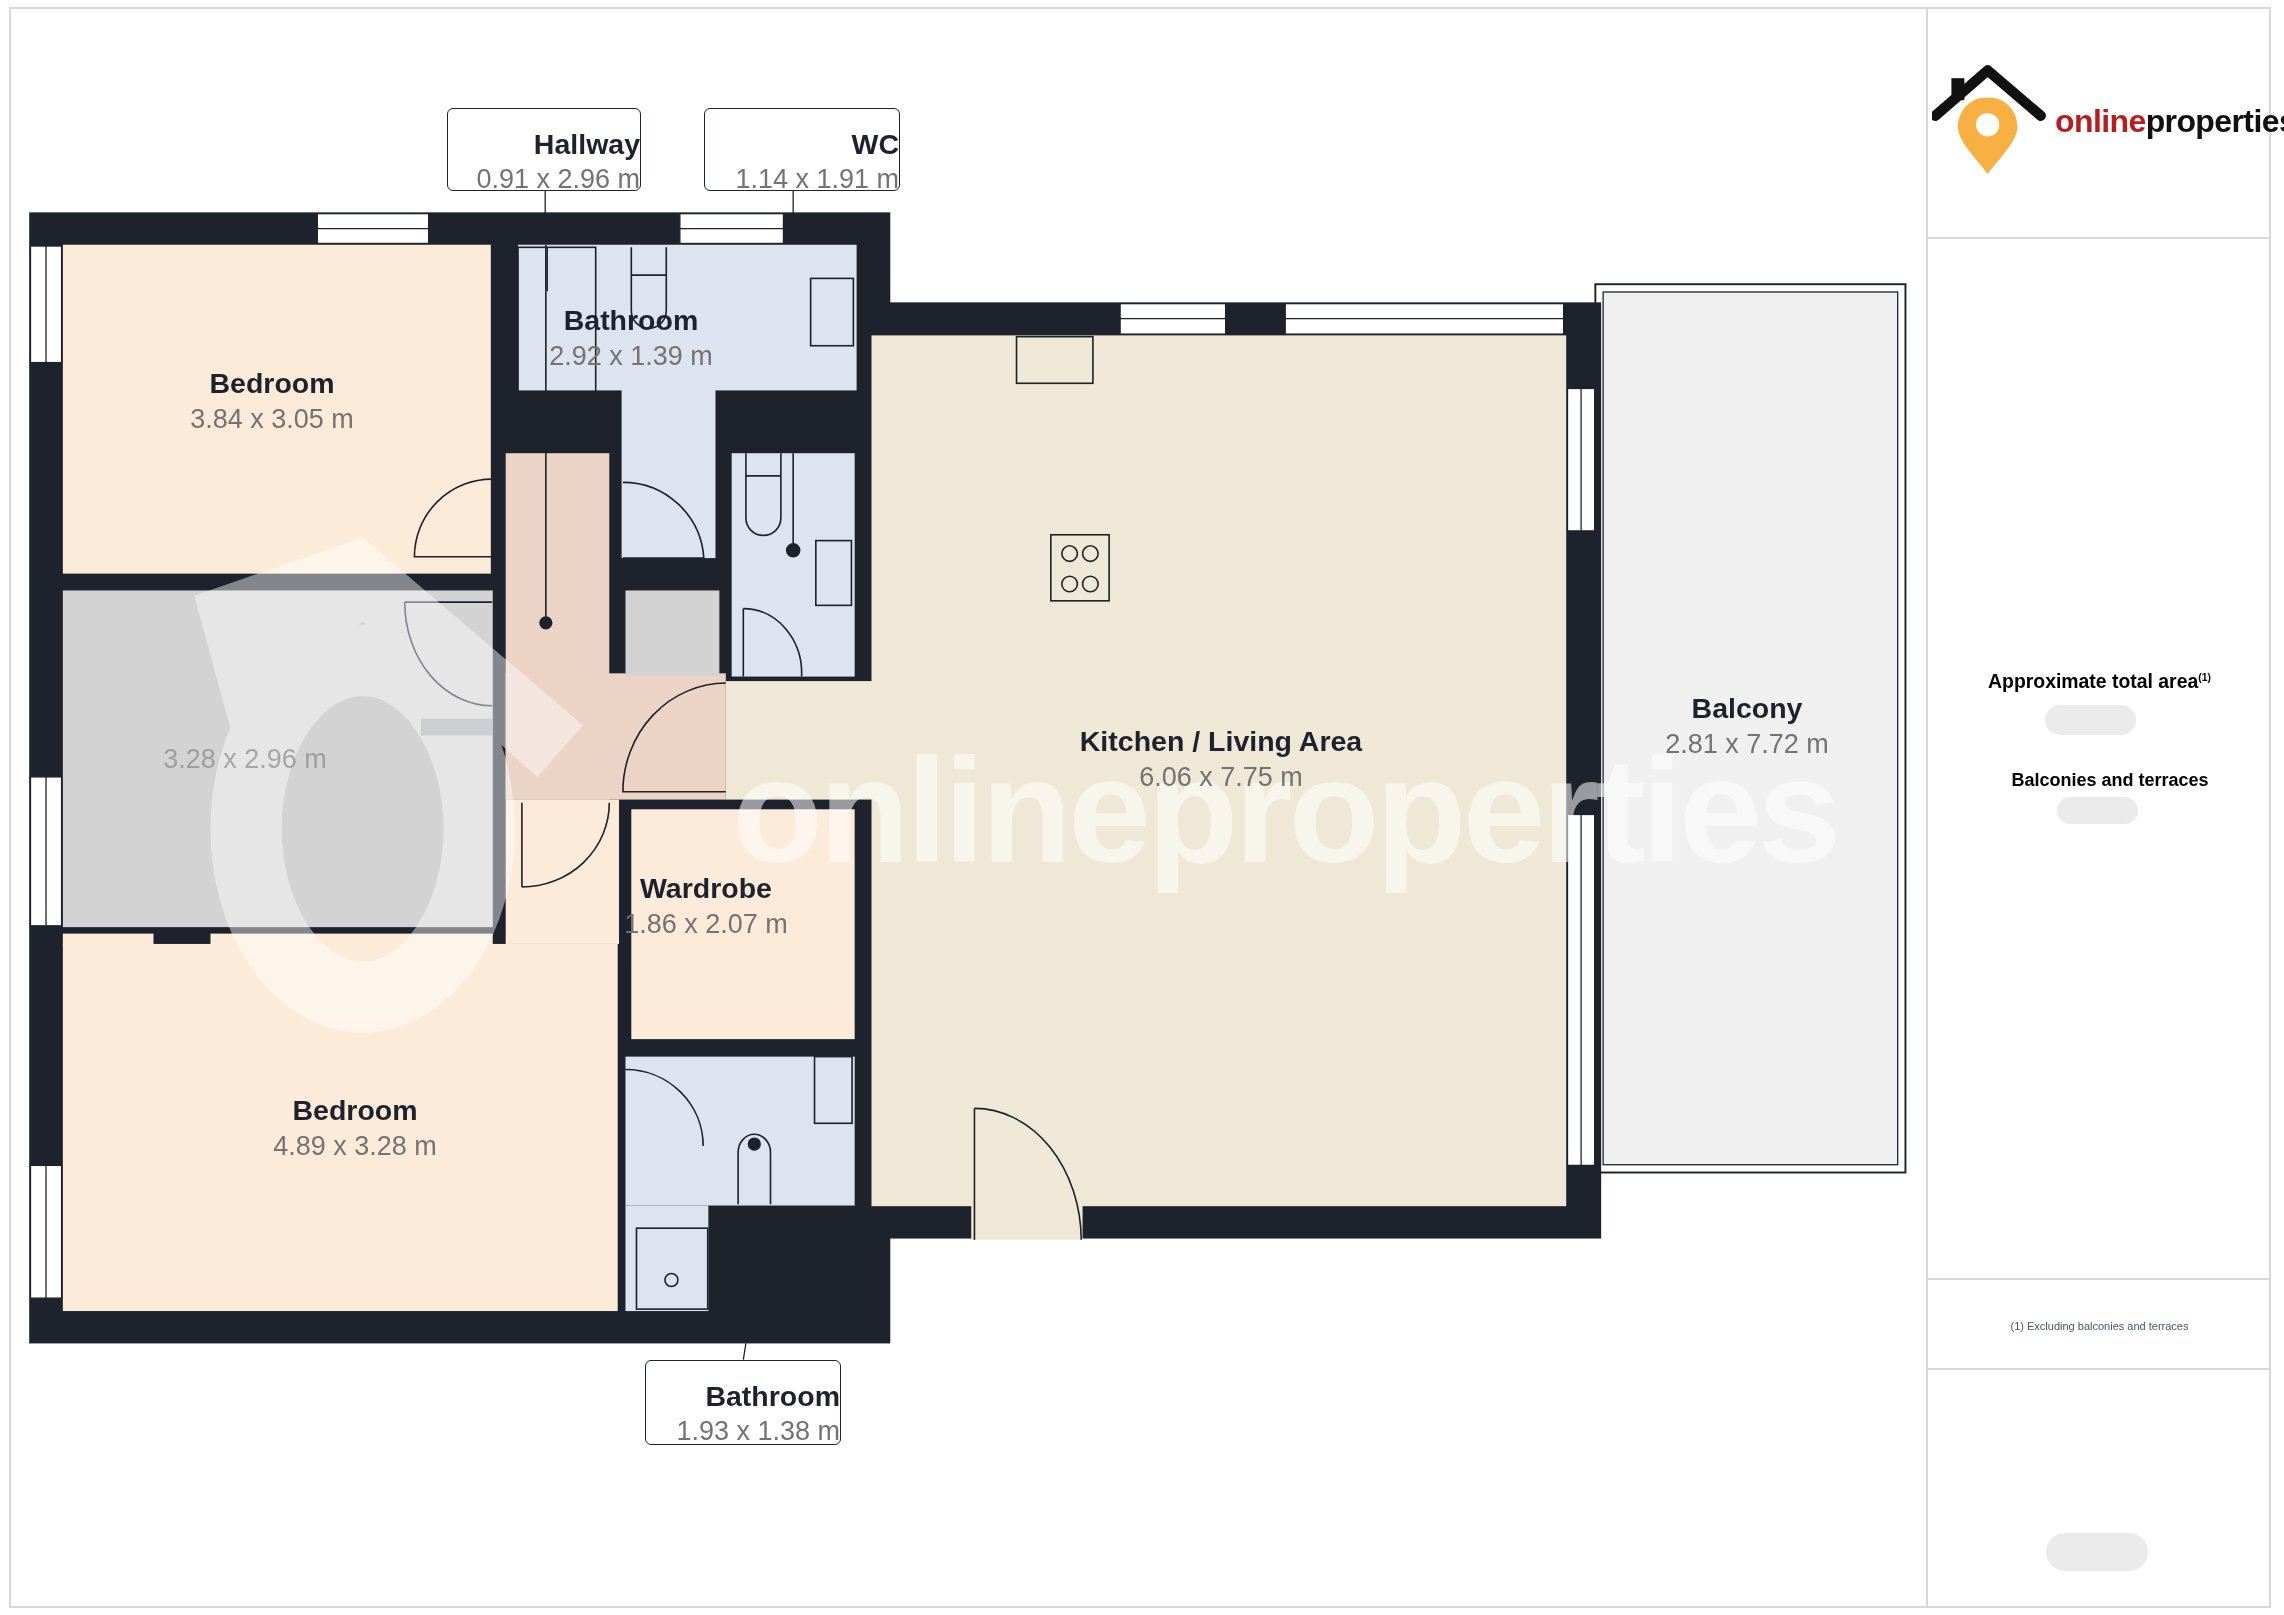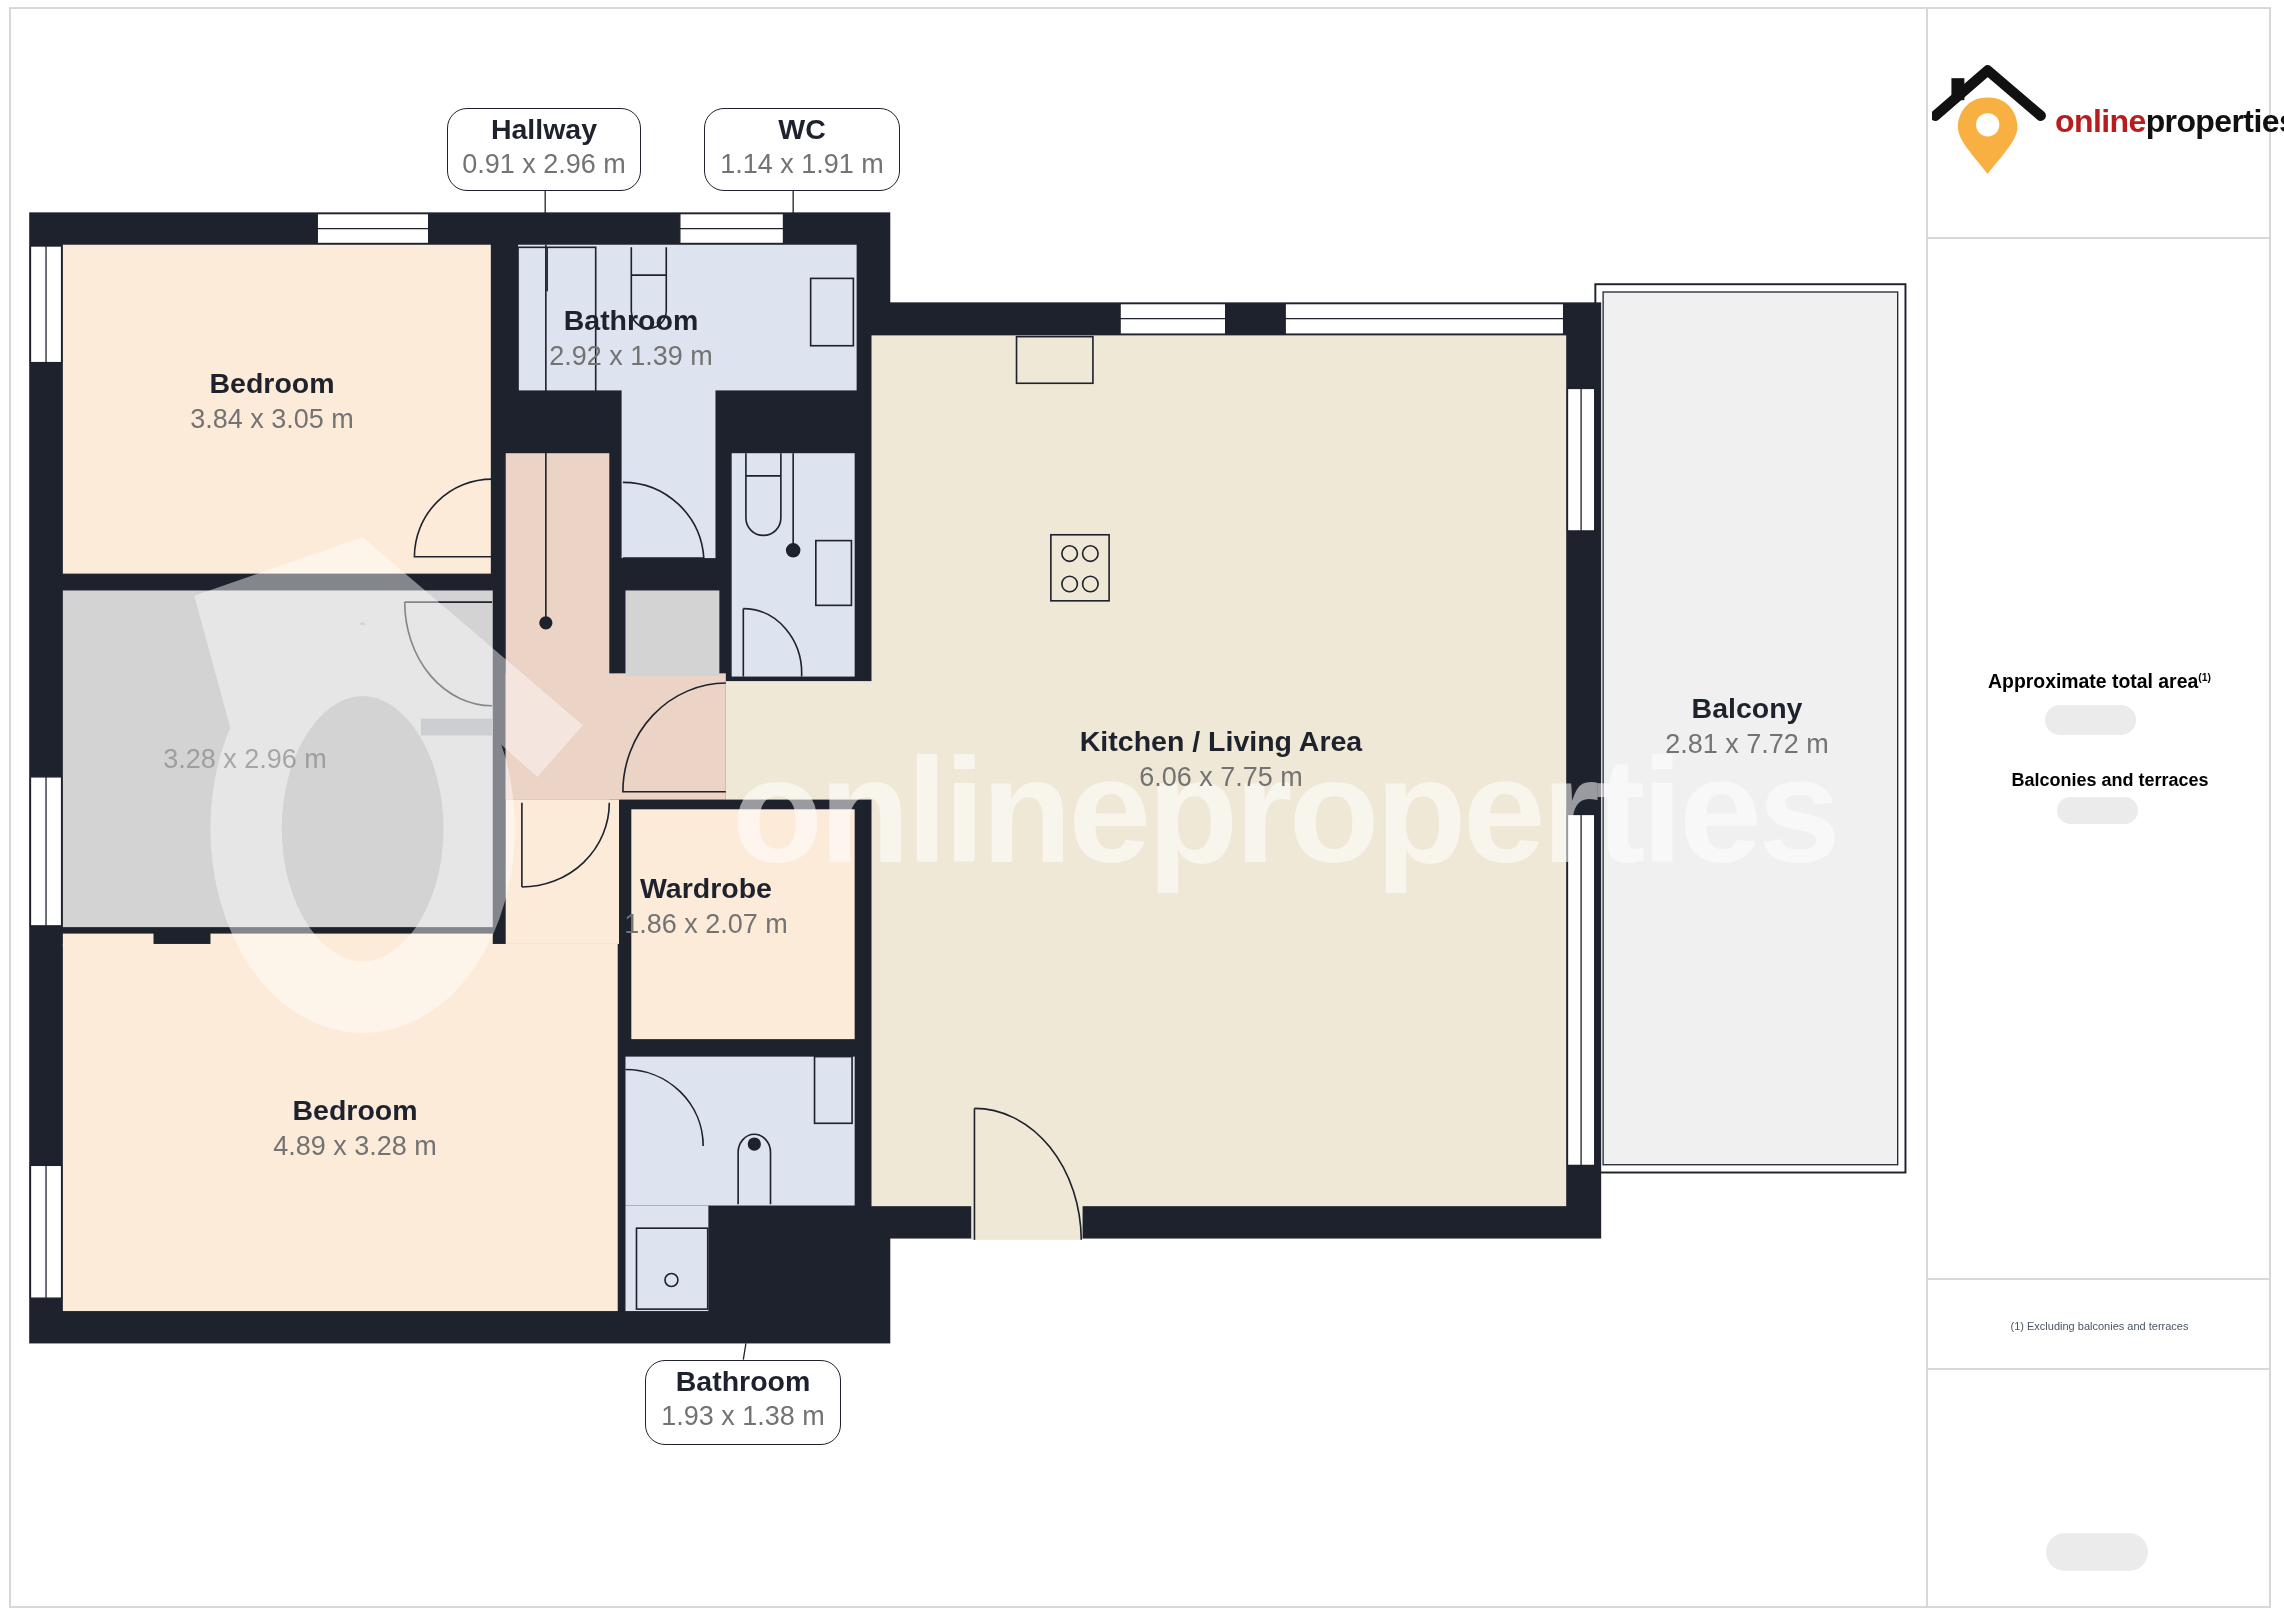--- a/index.html
+++ b/index.html
@@ -4,21 +4,21 @@
 <style>
   html, body { margin: 0; padding: 0; background: #ffffff; }
   body { width: 2284px; height: 1616px; position: relative; overflow: hidden; font-family: "Liberation Sans", "DejaVu Sans", sans-serif; }
   .frame { position: absolute; left: 9px; top: 7.1px; width: 2262px; height: 1601px; border: 2.6px solid #d8d8d8; box-sizing: border-box; }
   .sidebar { position: absolute; left: 1926px; top: 7.1px; width: 345px; height: 1601px; border-left: 2.6px solid #d8d8d8; box-sizing: border-box; }
   .sb-section { position: absolute; left: 0; right: 0; border-top: 2.6px solid #d8d8d8; box-sizing: border-box; }
   .plan { position: absolute; left: 0; top: 0; width: 1923px; height: 1616px; }
   .room-label { position: absolute; text-align: center; transform: translate(-50%, -50%); white-space: nowrap; }
   .room-name { font-weight: bold; font-size: 28.5px; color: #1d222d; line-height: 36px; }
   .room-dim { font-size: 27px; color: #737373; line-height: 36px; }
-  .callout { position: absolute; border: 1.9px solid #1d222d; border-radius: 20px; background: #fff; text-align: center; box-sizing: border-box; padding-top: 3px; }
+  .callout { position: absolute; border: 1.9px solid #1d222d; border-radius: 6px; background: #fff; text-align: right; box-sizing: border-box; padding-top: 18px; }
   .callout .room-name { font-size: 28.5px; line-height: 35px; }
   .callout .room-dim { font-size: 27px; line-height: 35px; }
   .logo { position: absolute; left: 1932px; top: 65px; width: 337px; height: 117px; }
   .logo-text { position: absolute; left: 123px; top: 38px; font-size: 32px; font-weight: bold; letter-spacing: -0.6px; white-space: nowrap; }
   .logo-text .a { color: #b91c1c; }
   .logo-text .b { color: #111111; }
   .sb-title { position: absolute; left: 0; right: 0; text-align: center; font-weight: bold; color: #000000; }
   .sb-small { position: absolute; left: 26px; right: 26px; text-align: center; color: #4a5568; font-size: 11px; line-height: 22.7px; }
   .blob { position: absolute; background: #ebebeb; border-radius: 26px; }
   .watermark { position: absolute; left: 732px; top: 725px; font-size: 149px; font-weight: bold; color: rgba(255,255,255,0.55); letter-spacing: -3.9px; white-space: nowrap; pointer-events: none; text-align: right; }

